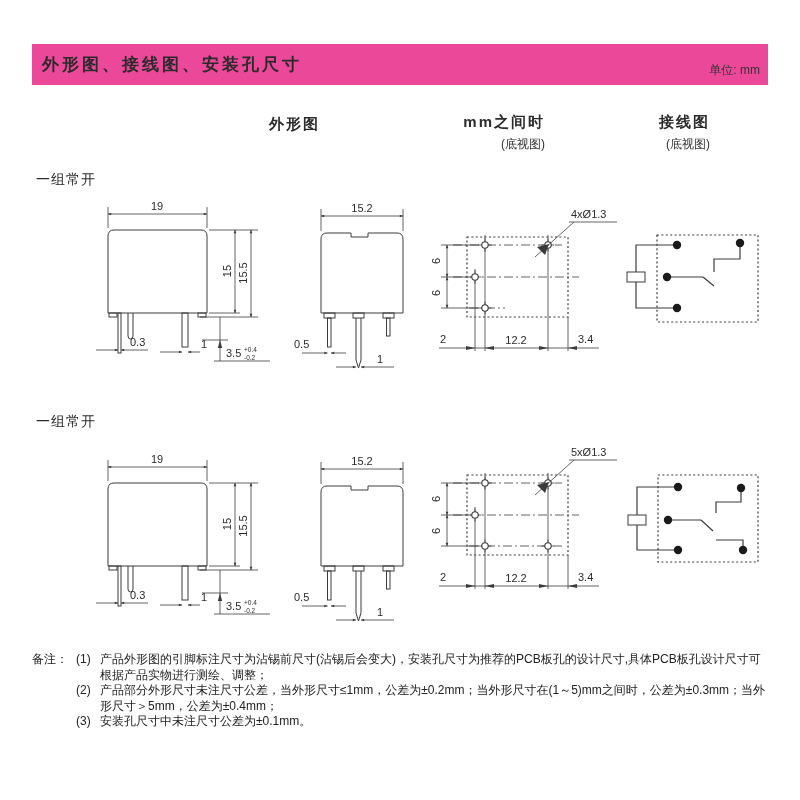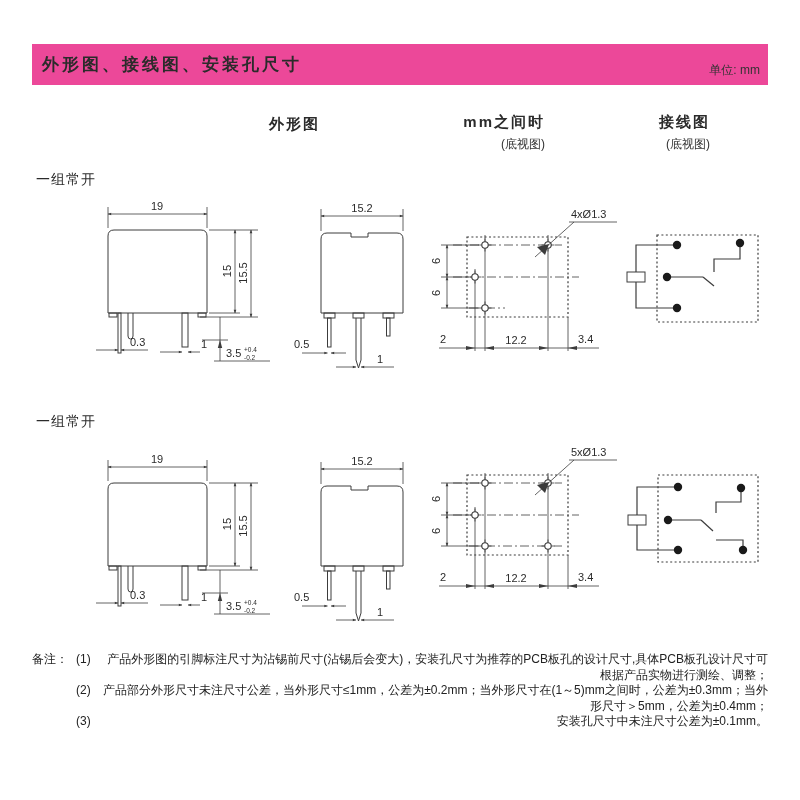--- a/index.html
+++ b/index.html
@@ -30,21 +30,21 @@
   .ah { fill:#3c3c3c; stroke:none; }
   text.d { font:11px "Liberation Sans","DejaVu Sans",sans-serif; fill:#2b2b2b; }
   text.sm { font:6.5px "Liberation Sans","DejaVu Sans",sans-serif; fill:#2b2b2b; }
 
   .notes { position:absolute; left:32px; top:652px; width:736px; display:flex;
     font-size:12px; color:#222; line-height:15.5px; }
   .notes-label { flex:0 0 44px; font-weight:normal; }
   .notes-items { flex:1; }
   .note { display:flex; }
   .note .num { flex:0 0 24px; }
-  .note .txt { flex:1;text-align:right; }
+  .note .txt { flex:1; }
 </style>
 </head>
 <body>
 
 <div class="page">
 
   <svg width="0" height="0" style="position:absolute">
     <defs>
       <marker id="arr" viewBox="0 0 10 10" refX="9.5" refY="5" markerWidth="10" markerHeight="4.2" orient="auto-start-reverse">
         <path d="M0,1 L10,5 L0,9 z" fill="#3c3c3c"></path>

